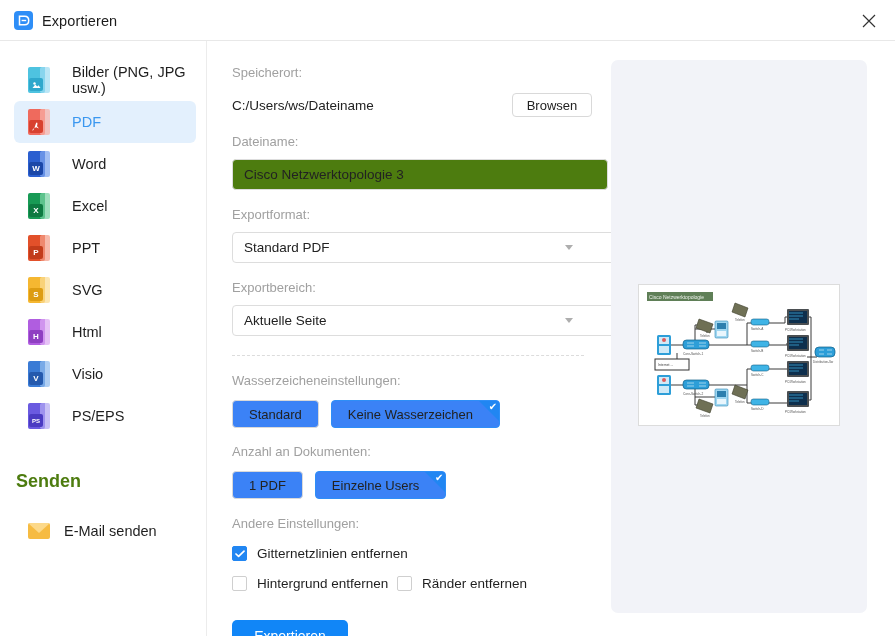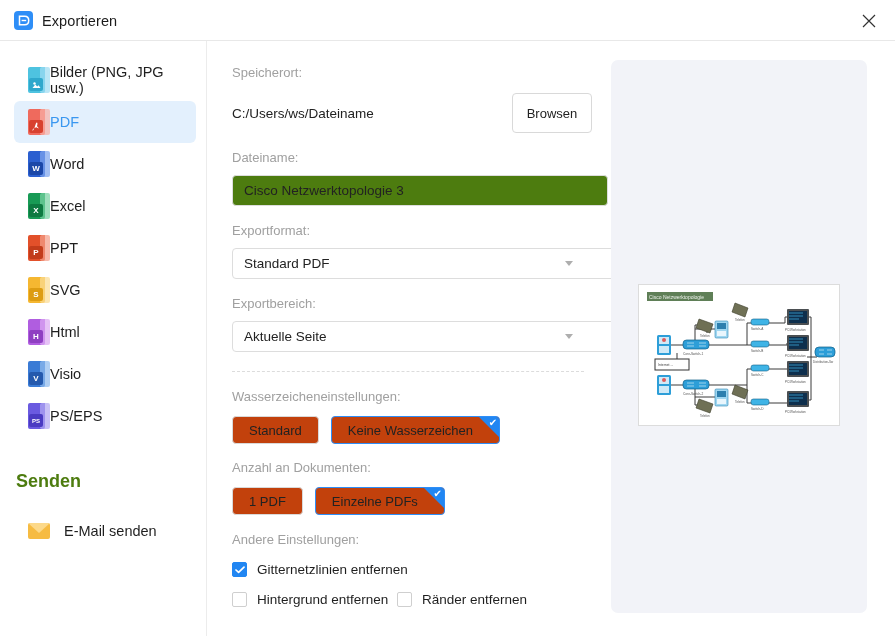--- a/index.html
+++ b/index.html
@@ -40,21 +40,21 @@
   
   .sidebar {
     position: absolute; left: 0; top: 41px; width: 207px; height: 595px;
     background: #ffffff;
     border-right: 1px solid #ececec;
     padding-top: 18px;
   }
   .side-item {
     position: relative;
     height: 42px; margin: 0 10px 0 14px;
-    display: flex; align-items: center; gap: 0;
+    display: flex; align-items: center; gap: 22px;
     padding-left: 14px;
     border-radius: 6px;
     cursor: pointer;
   }
   .side-item.active { background: #e3f0fd; }
   .side-item .side-label {
     font-size: 14.5px; color: #1f1f1f;
   }
   .side-item.active .side-label { color: #3a97f0; }
 
@@ -133,21 +133,21 @@
   }
   .fld-label {
     font-size: 13px; color: #a0a0a0; margin-top: 0;
   }
   .row-path {
     display: flex; align-items: center; justify-content: space-between;
     margin-top: 13px;
   }
   .path-text { font-size: 13.5px; color: #222; }
   .browse-btn {
-    width: 80px; height: 40px;
+    width: 80px; height: 24px;
     border: 1px solid #d9d9d9; border-radius: 4px; background: #fff;
     font-size: 13px; color: #222; cursor: pointer;
     font-family: "Liberation Sans", sans-serif;
   }
   .text-input {
     width: 376px; height: 31px; margin-top: 10px;
     border: 1px solid #ddd; border-radius: 4px; background: #4d7c0f;
     padding: 0 11px; font-size: 13.5px; color: #222;
     font-family: "Liberation Sans", sans-serif;
   }
@@ -168,21 +168,21 @@
   .gap-lbl { margin-top: 17px; }
   .divider {
     width: 352px; margin-top: 19px;
     border-top: 1px dashed #dcdcdc;
   }
 
   
   .toggle-row { display: flex; gap: 12px; margin-top: 12px; }
   .pill {
     position: relative; height: 28px;
-    border: 1px solid #d9d9d9; border-radius: 4px; background: #c2410c;
+    border: 1px solid #d9d9d9; border-radius: 4px; background: #3b82f6;
     display: flex; align-items: center; justify-content: center;
     padding: 0 16px; font-size: 13px; color: #222; cursor: pointer;
     overflow: hidden;
   }
   .pill.sel { border-color: #2e8ef7; padding-right: 26px; }
   .pill .corner {
     position: absolute; right: -1px; top: -1px;
     width: 0; height: 0;
     border-top: 22px solid #2186f2;
     border-left: 22px solid transparent;
@@ -384,21 +384,21 @@
       <span class="corner-check">✔</span>
     </div>
   </div>
 
   <div class="fld-label" style="margin-top:16px">Anzahl an Dokumenten:</div>
   <div class="toggle-row">
     <div class="pill">
       <span>1 PDF</span>
     </div>
     <div class="pill sel">
-      <span>Einzelne PDFs</span>
+      <span>Einzelne Users</span>
       <span class="corner"></span>
       <span class="corner-check">✔</span>
     </div>
   </div>
 
   <div class="fld-label" style="margin-top:17px">Andere Einstellungen:</div>
 
   <div class="cb-row">
     <label class="cb-item">
       <span class="cb on">

